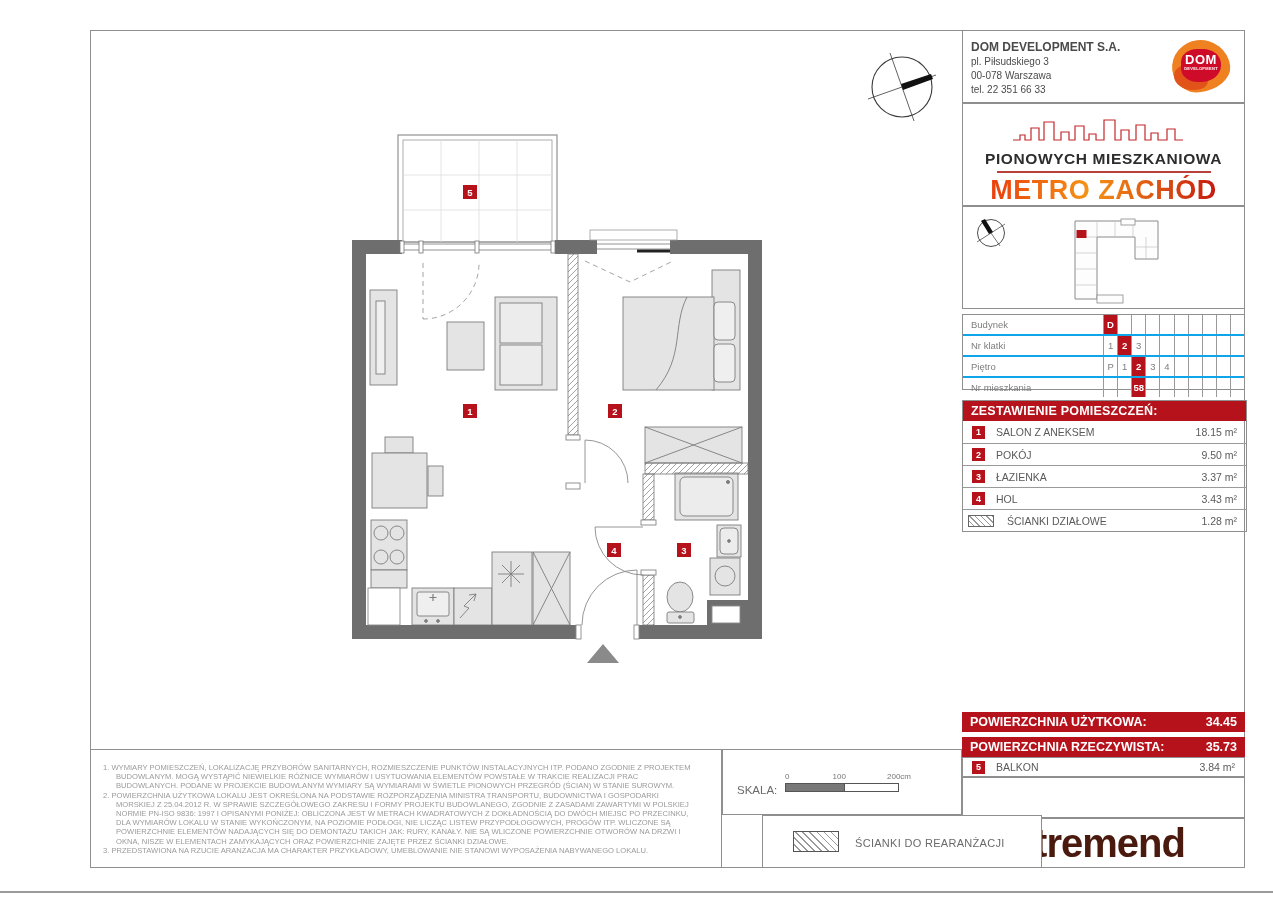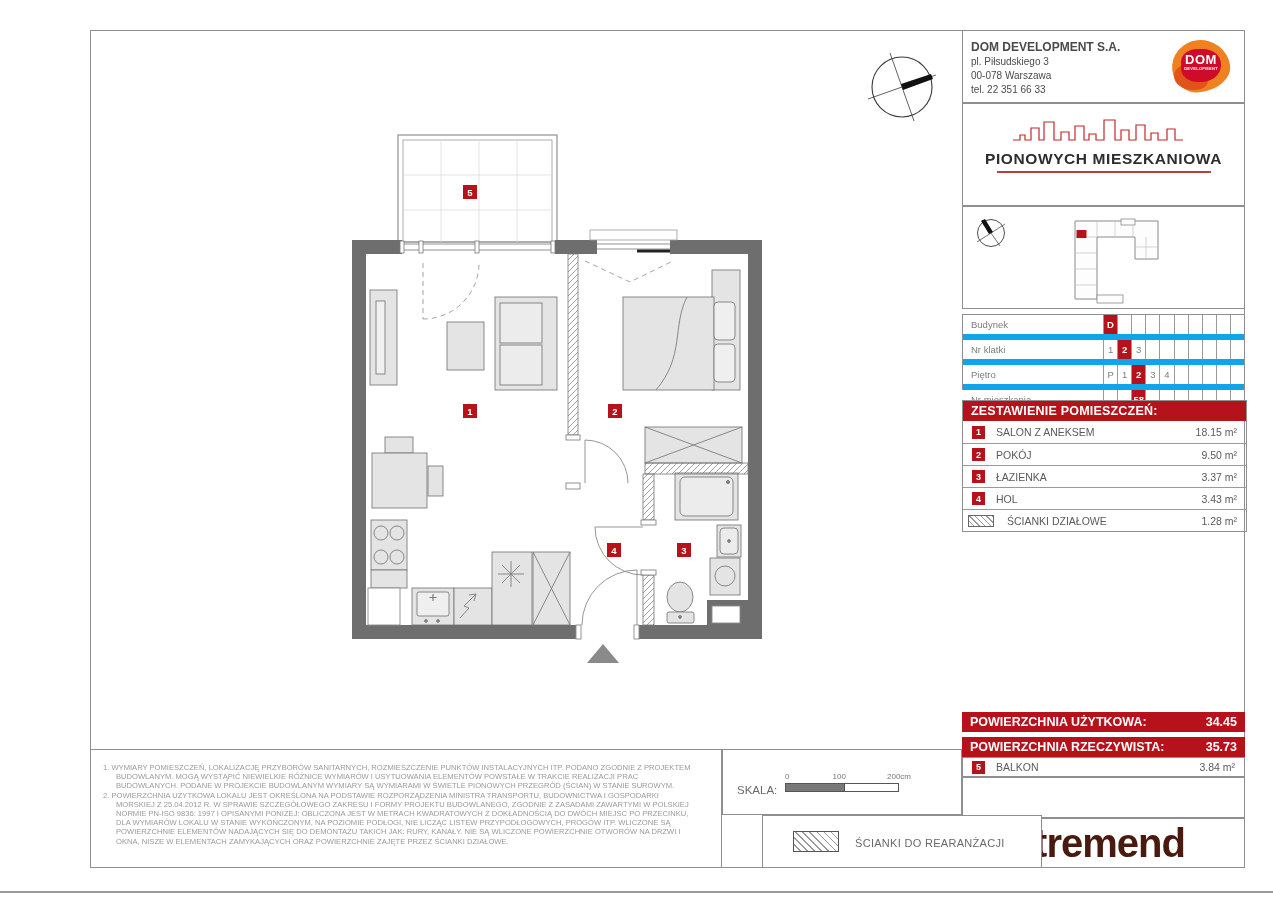--- a/index.html
+++ b/index.html
@@ -26,21 +26,21 @@
   .brand .rule{width:214px;height:2px;background:#b8403a;margin:3px auto 2px auto;}
   .brand .l2{font-size:27px;font-weight:800;letter-spacing:.5px;
              background:linear-gradient(90deg,#e8340c 5%,#f59315 45%,#c00d10 95%);
              -webkit-background-clip:text;background-clip:text;color:transparent;}
 
   
   .mapbox{left:962px;top:206px;width:283px;height:103px;}
 
   
   .unitbox{left:962px;top:314px;width:283px;height:76px;}
-  .ut-row{display:grid;grid-template-columns:140px repeat(10,1fr);height:19px;border-top:6px solid #0ea5e9;}
+  .ut-row{display:grid;grid-template-columns:140px repeat(10,1fr);height:19px;border-top:2px solid #0ea5e9;}
   .ut-row:first-child{border-top:none;}
   .ut-label{font-size:9.5px;color:#7d7d7d;display:flex;align-items:center;padding-left:8px;}
   .ut-cell{font-size:9.5px;color:#7d7d7d;border-left:1px solid #9a9a9a;display:flex;align-items:center;justify-content:center;}
   .ut-cell.hl{background:#b5121c;color:#fff;font-weight:bold;}
 
   
   .roomsbox{left:962px;top:400px;width:283px;height:130px;border:1px solid #8f8f8f;}
   .rooms-title{height:20px;background:#b5121c;color:#fff;font-weight:bold;font-size:12.5px;
                display:flex;align-items:center;padding-left:8px;letter-spacing:.2px;}
   .room-row{height:22px;border-top:1px solid #9a9a9a;display:flex;align-items:center;padding:0 9px;box-sizing:border-box;}
@@ -275,20 +275,21 @@
       <div class="s">DEVELOPMENT</div>
     </div>
   </div>
 
   <div class="box brand">
     <svg width="218" height="34" viewBox="0 0 190 34">
       <path d="M4,30 h7 v-5 h5 v5 h6 v-12 h8 v12 h5 v-18 h10 v18 h7 v-8 h8 v8 h6 v-14 h9 v14 h5 v-6 h7 v6 h8 v-20 h11 v20 h6 v-10 h8 v10 h7 v-15 h9 v15 h6 v-7 h7 v7 h9 v-11 h8 v11 h8" fill="none" stroke="#c4272a" stroke-width="1.2"></path>
     </svg>
     <div class="l1">PIONOWYCH MIESZKANIOWA</div>
     <div class="rule"></div>
+    <div class="l2">METRO ZACHÓD</div>
   </div>
 
   <div class="box mapbox">
     <svg class="mini-compass" width="36" height="36">
       <circle cx="18" cy="18" r="13.5" fill="none" stroke="#3a3a3a" stroke-width="0.9"></circle>
       <line x1="4" y1="27" x2="32" y2="9" stroke="#3a3a3a" stroke-width="0.7"></line>
       <line x1="9" y1="5" x2="27" y2="31" stroke="#3a3a3a" stroke-width="0.7"></line>
       <polygon points="16,19 8,6 12,4 20,17" fill="#111"></polygon>
     </svg>
     <svg class="mini-building" width="150" height="96" viewBox="0 0 150 96">
@@ -404,20 +405,21 @@
   <div class="box emptybox"></div>
 
   <div class="box tremendbox">
     <div class="tremend"><span class="tremend-dot"></span><span>tremend</span></div>
   </div>
 
   <div class="box notesbox">
     <div>
         <div class="note">1. WYMIARY POMIESZCZEŃ, LOKALIZACJĘ PRZYBORÓW SANITARNYCH, ROZMIESZCZENIE PUNKTÓW INSTALACYJNYCH ITP. PODANO ZGODNIE Z PROJEKTEM BUDOWLANYM. MOGĄ WYSTĄPIĆ NIEWIELKIE RÓŻNICE WYMIARÓW I USYTUOWANIA ELEMENTÓW POWSTAŁE W TRAKCIE REALIZACJI PRAC BUDOWLANYCH. PODANE W PROJEKCIE BUDOWLANYM WYMIARY SĄ WYMIARAMI W ŚWIETLE PIONOWYCH PRZEGRÓD (ŚCIAN) W STANIE SUROWYM.</div>
         <div class="note">2. POWIERZCHNIA UŻYTKOWA LOKALU JEST OKREŚLONA NA PODSTAWIE ROZPORZĄDZENIA MINISTRA TRANSPORTU, BUDOWNICTWA I GOSPODARKI MORSKIEJ Z 25.04.2012 R. W SPRAWIE SZCZEGÓŁOWEGO ZAKRESU I FORMY PROJEKTU BUDOWLANEGO, ZGODNIE Z ZASADAMI ZAWARTYMI W POLSKIEJ NORMIE PN-ISO 9836: 1997 I OPISANYMI PONIŻEJ: OBLICZONA JEST W METRACH KWADRATOWYCH Z DOKŁADNOŚCIĄ DO DWÓCH MIEJSC PO PRZECINKU, DLA WYMIARÓW LOKALU W STANIE WYKOŃCZONYM, NA POZIOMIE PODŁOGI, NIE LICZĄC LISTEW PRZYPODŁOGOWYCH, PROGÓW ITP. WLICZONE SĄ POWIERZCHNIE ELEMENTÓW NADAJĄCYCH SIĘ DO DEMONTAŻU TAKICH JAK: RURY, KANAŁY. NIE SĄ WLICZONE POWIERZCHNIE OTWORÓW NA DRZWI I OKNA, NISZE W ELEMENTACH ZAMYKAJĄCYCH ORAZ POWIERZCHNIE ZAJĘTE PRZEZ ŚCIANKI DZIAŁOWE.</div>
+        <div class="note">3. PRZEDSTAWIONA NA RZUCIE ARANŻACJA MA CHARAKTER PRZYKŁADOWY, UMEBLOWANIE NIE STANOWI WYPOSAŻENIA NABYWANEGO LOKALU.</div>
       </div>
   </div>
 
   <div class="box skalabox">
     <span class="skala-label">SKALA:</span>
     <div class="scale-wrap">
       <div class="scale-ticks">
         <span class="t0">0</span>
         <span class="t1">100</span>
         <span class="t2">200cm</span>

